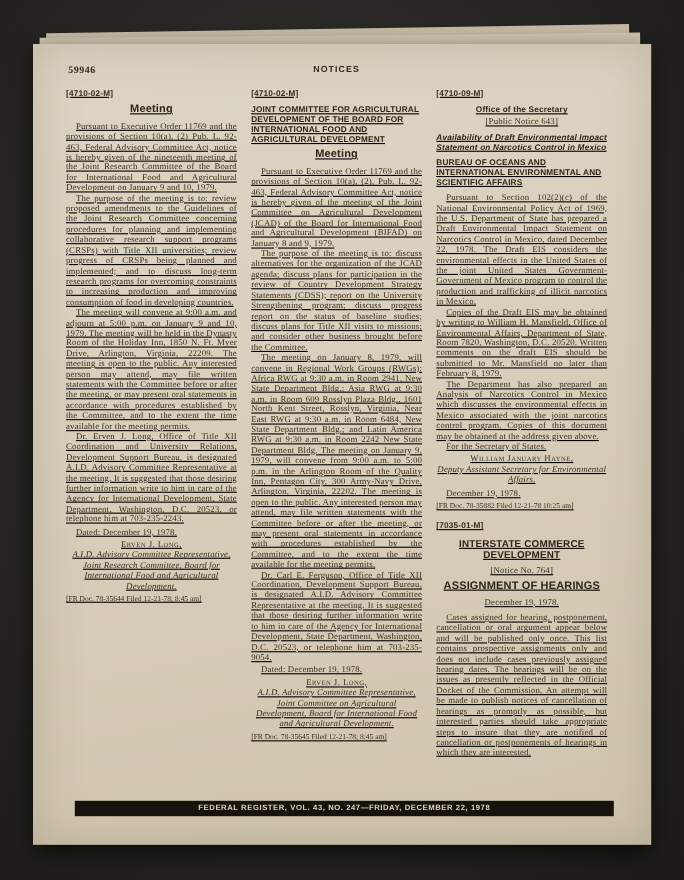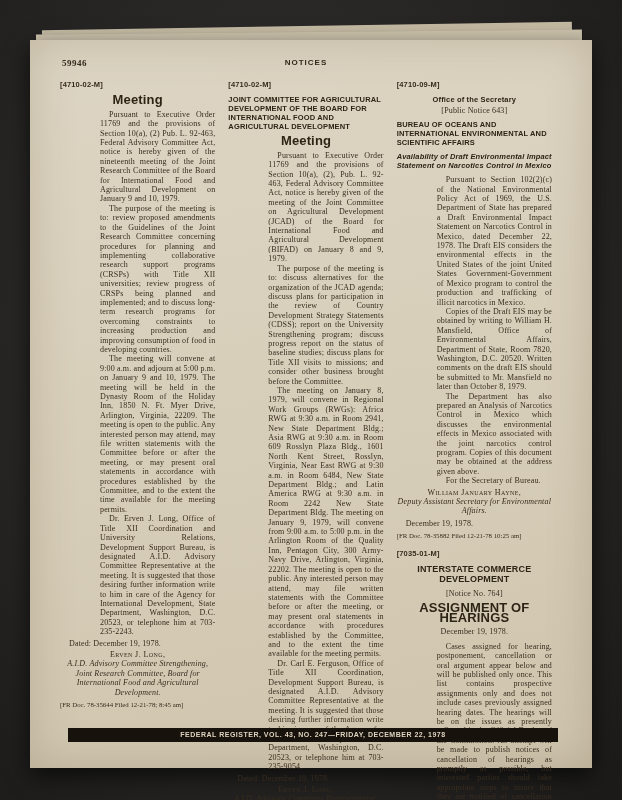--- a/index.html
+++ b/index.html
@@ -9,42 +9,42 @@
     font-family:"Liberation Serif", serif;
   }
   .stack-edge{position:absolute;box-shadow:0 1px 2px rgba(0,0,0,.45);}
   .stack-edge.e1{left:42px;top:26px;width:530px;height:12px;background:#c3b9a2;transform:rotate(-.9deg);}
   .stack-edge.e2{left:36px;top:32px;width:546px;height:13px;background:#cdc3ad;transform:rotate(-.5deg);}
   .paper{
     position:absolute;left:30px;top:40px;width:562px;height:728px;
     background:linear-gradient(168deg,#ddd5c3 0%,#d8cfbb 45%,#cfc5ae 100%);
     box-shadow:0 8px 22px rgba(0,0,0,.65), inset 0 0 46px rgba(96,76,44,.22);
   }
-  .paper-inner{position:absolute;inset:0;padding:18px 40px 0 30px;box-sizing:border-box;}
+  .paper-inner{position:absolute;inset:0;padding:18px 40px 0 30px;box-sizing:border-box;text-decoration:underline;}
   .page-head{position:relative;height:14px;margin-bottom:6px;
     font-weight:bold;color:#33291c;}
   .page-num{position:absolute;left:2px;top:0;font-size:9px;letter-spacing:.5px;}
   .head-title{position:absolute;left:0;right:0;top:0;text-align:center;
     font-family:"Liberation Sans",sans-serif;font-size:8px;letter-spacing:1px;}
   .cols{display:flex;gap:13px;}
   .col{flex:1;min-width:0;text-align:justify;font-size:8px;line-height:9.4px;
     letter-spacing:.15px;color:#382c1d;}
   .blk{margin:0;}
   .code{font-family:"Liberation Sans",sans-serif;font-weight:bold;font-size:7.5px;
     text-align:left;margin:2px 0 6px;}
   .heading{font-family:"Liberation Sans",sans-serif;font-weight:bold;font-size:7.5px;
     line-height:9px;text-align:left;margin:0 0 5px;color:#2e2416;}
   .heading-italic{font-family:"Liberation Sans",sans-serif;font-weight:bold;font-style:italic;
     font-size:7.5px;line-height:9px;text-align:left;margin:2px 0 5px;color:#2e2416;}
-  .subheading{font-family:"Liberation Sans",sans-serif;font-weight:bold;font-size:13px;
+  .subheading{font-family:"Liberation Sans",sans-serif;font-weight:bold;font-size:10px;
     text-align:center;margin:3px 0 5px;color:#2e2416;}
   .agency{font-family:"Liberation Sans",sans-serif;font-weight:bold;font-size:7.5px;
     text-align:center;margin:1px 0 0;color:#2e2416;}
   .center{text-align:center;margin:1px 0 5px;}
-  .para{text-indent:9px;margin-left:40px;}
+  .para{text-indent:9px;}
   .dated{text-indent:9px;margin:2px 0 2px;}
   .sig-name{text-align:center;font-variant:small-caps;letter-spacing:.4px;margin:2px 0 0;}
   .sig-title{font-style:italic;text-align:center;margin:0 0 3px;}
   .frdoc{font-size:6.8px;letter-spacing:0;text-align:left;margin:3px 0 8px;}
   .title-lg{font-family:"Liberation Sans",sans-serif;font-weight:bold;font-size:9px;
     line-height:10px;text-align:center;margin:4px 6px 5px;color:#2e2416;}
   .footer-bar{
     position:absolute;left:38px;right:34px;bottom:26px;
     background:#17120c;color:#ddd3bf;
     font-family:"Liberation Sans",sans-serif;font-weight:bold;font-size:7px;
@@ -66,46 +66,46 @@
     <div class="cols">
       <div class="col">
           <p class="blk code">[4710-02-M]</p>
           <p class="blk subheading">Meeting</p>
           <p class="blk para">Pursuant to Executive Order 11769 and the provisions of Section 10(a), (2) Pub. L. 92-463, Federal Advisory Committee Act, notice is hereby given of the nineteenth meeting of the Joint Research Committee of the Board for International Food and Agricultural Development on January 9 and 10, 1979.</p>
           <p class="blk para">The purpose of the meeting is to: review proposed amendments to the Guidelines of the Joint Research Committee concerning procedures for planning and implementing collaborative research support programs (CRSPs) with Title XII universities; review progress of CRSPs being planned and implemented; and to discuss long-term research programs for overcoming constraints to increasing production and improving consumption of food in developing countries.</p>
           <p class="blk para">The meeting will convene at 9:00 a.m. and adjourn at 5:00 p.m. on January 9 and 10, 1979. The meeting will be held in the Dynasty Room of the Holiday Inn, 1850 N. Ft. Myer Drive, Arlington, Virginia, 22209. The meeting is open to the public. Any interested person may attend, may file written statements with the Committee before or after the meeting, or may present oral statements in accordance with procedures established by the Committee, and to the extent the time available for the meeting permits.</p>
           <p class="blk para">Dr. Erven J. Long, Office of Title XII Coordination and University Relations, Development Support Bureau, is designated A.I.D. Advisory Committee Representative at the meeting. It is suggested that those desiring further information write to him in care of the Agency for International Development, State Department, Washington, D.C. 20523, or telephone him at 703-235-2243.</p>
           <p class="blk dated">Dated: December 19, 1978.</p>
           <p class="blk sig-name">Erven J. Long,</p>
-          <p class="blk sig-title">A.I.D. Advisory Committee Strengthening, Joint Research Committee, Board for International Food and Agricultural Development.</p>
+          <p class="blk sig-title">A.I.D. Advisory Committee Representative, Joint Research Committee, Board for International Food and Agricultural Development.</p>
           <p class="blk frdoc">[FR Doc. 78-35644 Filed 12-21-78; 8:45 am]</p>
         </div>
       <div class="col">
           <p class="blk code">[4710-02-M]</p>
           <p class="blk heading">JOINT COMMITTEE FOR AGRICULTURAL DEVELOPMENT OF THE BOARD FOR INTERNATIONAL FOOD AND AGRICULTURAL DEVELOPMENT</p>
           <p class="blk subheading">Meeting</p>
           <p class="blk para">Pursuant to Executive Order 11769 and the provisions of Section 10(a), (2), Pub. L. 92-463, Federal Advisory Committee Act, notice is hereby given of the meeting of the Joint Committee on Agricultural Development (JCAD) of the Board for International Food and Agricultural Development (BIFAD) on January 8 and 9, 1979.</p>
           <p class="blk para">The purpose of the meeting is to: discuss alternatives for the organization of the JCAD agenda; discuss plans for participation in the review of Country Development Strategy Statements (CDSS); report on the University Strengthening program; discuss progress report on the status of baseline studies; discuss plans for Title XII visits to missions; and consider other business brought before the Committee.</p>
           <p class="blk para">The meeting on January 8, 1979, will convene in Regional Work Groups (RWGs): Africa RWG at 9:30 a.m. in Room 2941, New State Department Bldg.; Asia RWG at 9:30 a.m. in Room 609 Rosslyn Plaza Bldg., 1601 North Kent Street, Rosslyn, Virginia, Near East RWG at 9:30 a.m. in Room 6484, New State Department Bldg.; and Latin America RWG at 9:30 a.m. in Room 2242 New State Department Bldg. The meeting on January 9, 1979, will convene from 9:00 a.m. to 5:00 p.m. in the Arlington Room of the Quality Inn, Pentagon City, 300 Army-Navy Drive, Arlington, Virginia, 22202. The meeting is open to the public. Any interested person may attend, may file written statements with the Committee before or after the meeting, or may present oral statements in accordance with procedures established by the Committee, and to the extent the time available for the meeting permits.</p>
           <p class="blk para">Dr. Carl E. Ferguson, Office of Title XII Coordination, Development Support Bureau, is designated A.I.D. Advisory Committee Representative at the meeting. It is suggested that those desiring further information write to him in care of the Agency for International Development, State Department, Washington, D.C. 20523, or telephone him at 703-235-9054.</p>
           <p class="blk dated">Dated: December 19, 1978.</p>
           <p class="blk sig-name">Erven J. Long,</p>
           <p class="blk sig-title">A.I.D. Advisory Committee Representative, Joint Committee on Agricultural Development, Board for International Food and Agricultural Development.</p>
           <p class="blk frdoc">[FR Doc. 78-35645 Filed 12-21-78; 8:45 am]</p>
         </div>
       <div class="col">
           <p class="blk code">[4710-09-M]</p>
           <p class="blk agency">Office of the Secretary</p>
           <p class="blk center">[Public Notice 643]</p>
+          <p class="blk heading-italic">Availability of Draft Environmental Impact Statement on Narcotics Control in Mexico</p>
           <p class="blk heading">BUREAU OF OCEANS AND INTERNATIONAL ENVIRONMENTAL AND SCIENTIFIC AFFAIRS</p>
-          <p class="blk heading-italic">Availability of Draft Environmental Impact Statement on Narcotics Control in Mexico</p>
           <p class="blk para">Pursuant to Section 102(2)(c) of the National Environmental Policy Act of 1969, the U.S. Department of State has prepared a Draft Environmental Impact Statement on Narcotics Control in Mexico, dated December 22, 1978. The Draft EIS considers the environmental effects in the United States of the joint United States Government-Government of Mexico program to control the production and trafficking of illicit narcotics in Mexico.</p>
-          <p class="blk para">Copies of the Draft EIS may be obtained by writing to William H. Mansfield, Office of Environmental Affairs, Department of State, Room 7820, Washington, D.C. 20520. Written comments on the draft EIS should be submitted to Mr. Mansfield no later than October 8, 1979.</p>
+          <p class="blk para">Copies of the Draft EIS may be obtained by writing to William H. Mansfield, Office of Environmental Affairs, Department of State, Room 7820, Washington, D.C. 20520. Written comments on the draft EIS should be submitted to Mr. Mansfield no later than February 8, 1979.</p>
           <p class="blk para">The Department has also prepared an Analysis of Narcotics Control in Mexico which discusses the environmental effects in Mexico associated with the joint narcotics control program. Copies of this document may be obtained at the address given above.</p>
-          <p class="blk para">For the Secretary of Bureau.</p>
+          <p class="blk para">For the Secretary of States.</p>
           <p class="blk sig-name">William January Hayne,</p>
           <p class="blk sig-title">Deputy Assistant Secretary for Environmental Affairs.</p>
           <p class="blk dated">December 19, 1978.</p>
           <p class="blk frdoc">[FR Doc. 78-35882 Filed 12-21-78 10:25 am]</p>
           <p class="blk code">[7035-01-M]</p>
           <p class="blk title-lg">INTERSTATE COMMERCE DEVELOPMENT</p>
           <p class="blk center">[Notice No. 764]</p>
           <p class="blk subheading">ASSIGNMENT OF HEARINGS</p>
           <p class="blk center">December 19, 1978.</p>
           <p class="blk para">Cases assigned for hearing, postponement, cancellation or oral argument appear below and will be published only once. This list contains prospective assignments only and does not include cases previously assigned hearing dates. The hearings will be on the issues as presently reflected in the Official Docket of the Commission. An attempt will be made to publish notices of cancellation of hearings as promptly as possible, but interested parties should take appropriate steps to insure that they are notified of cancellation or postponements of hearings in which they are interested.</p>

